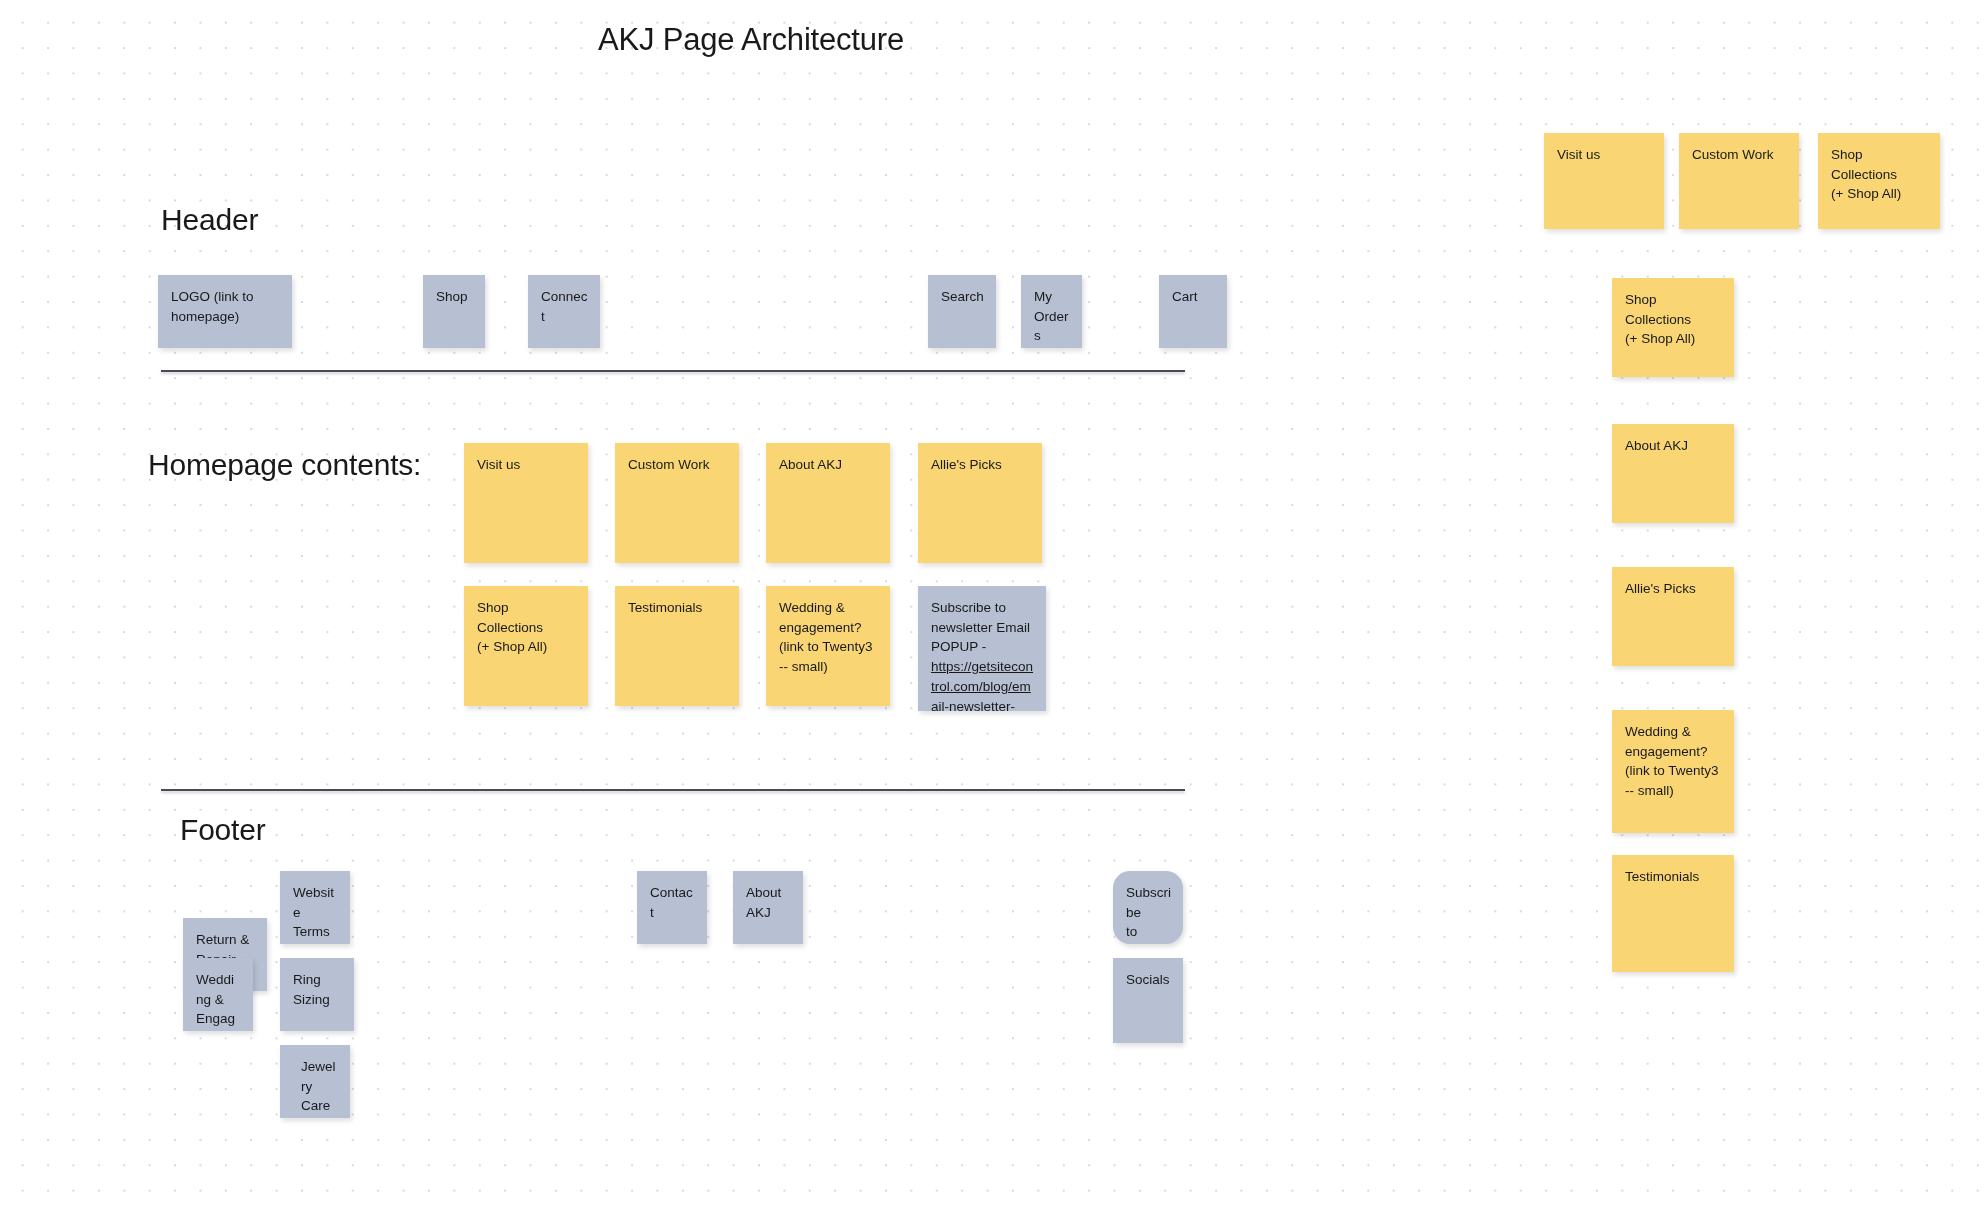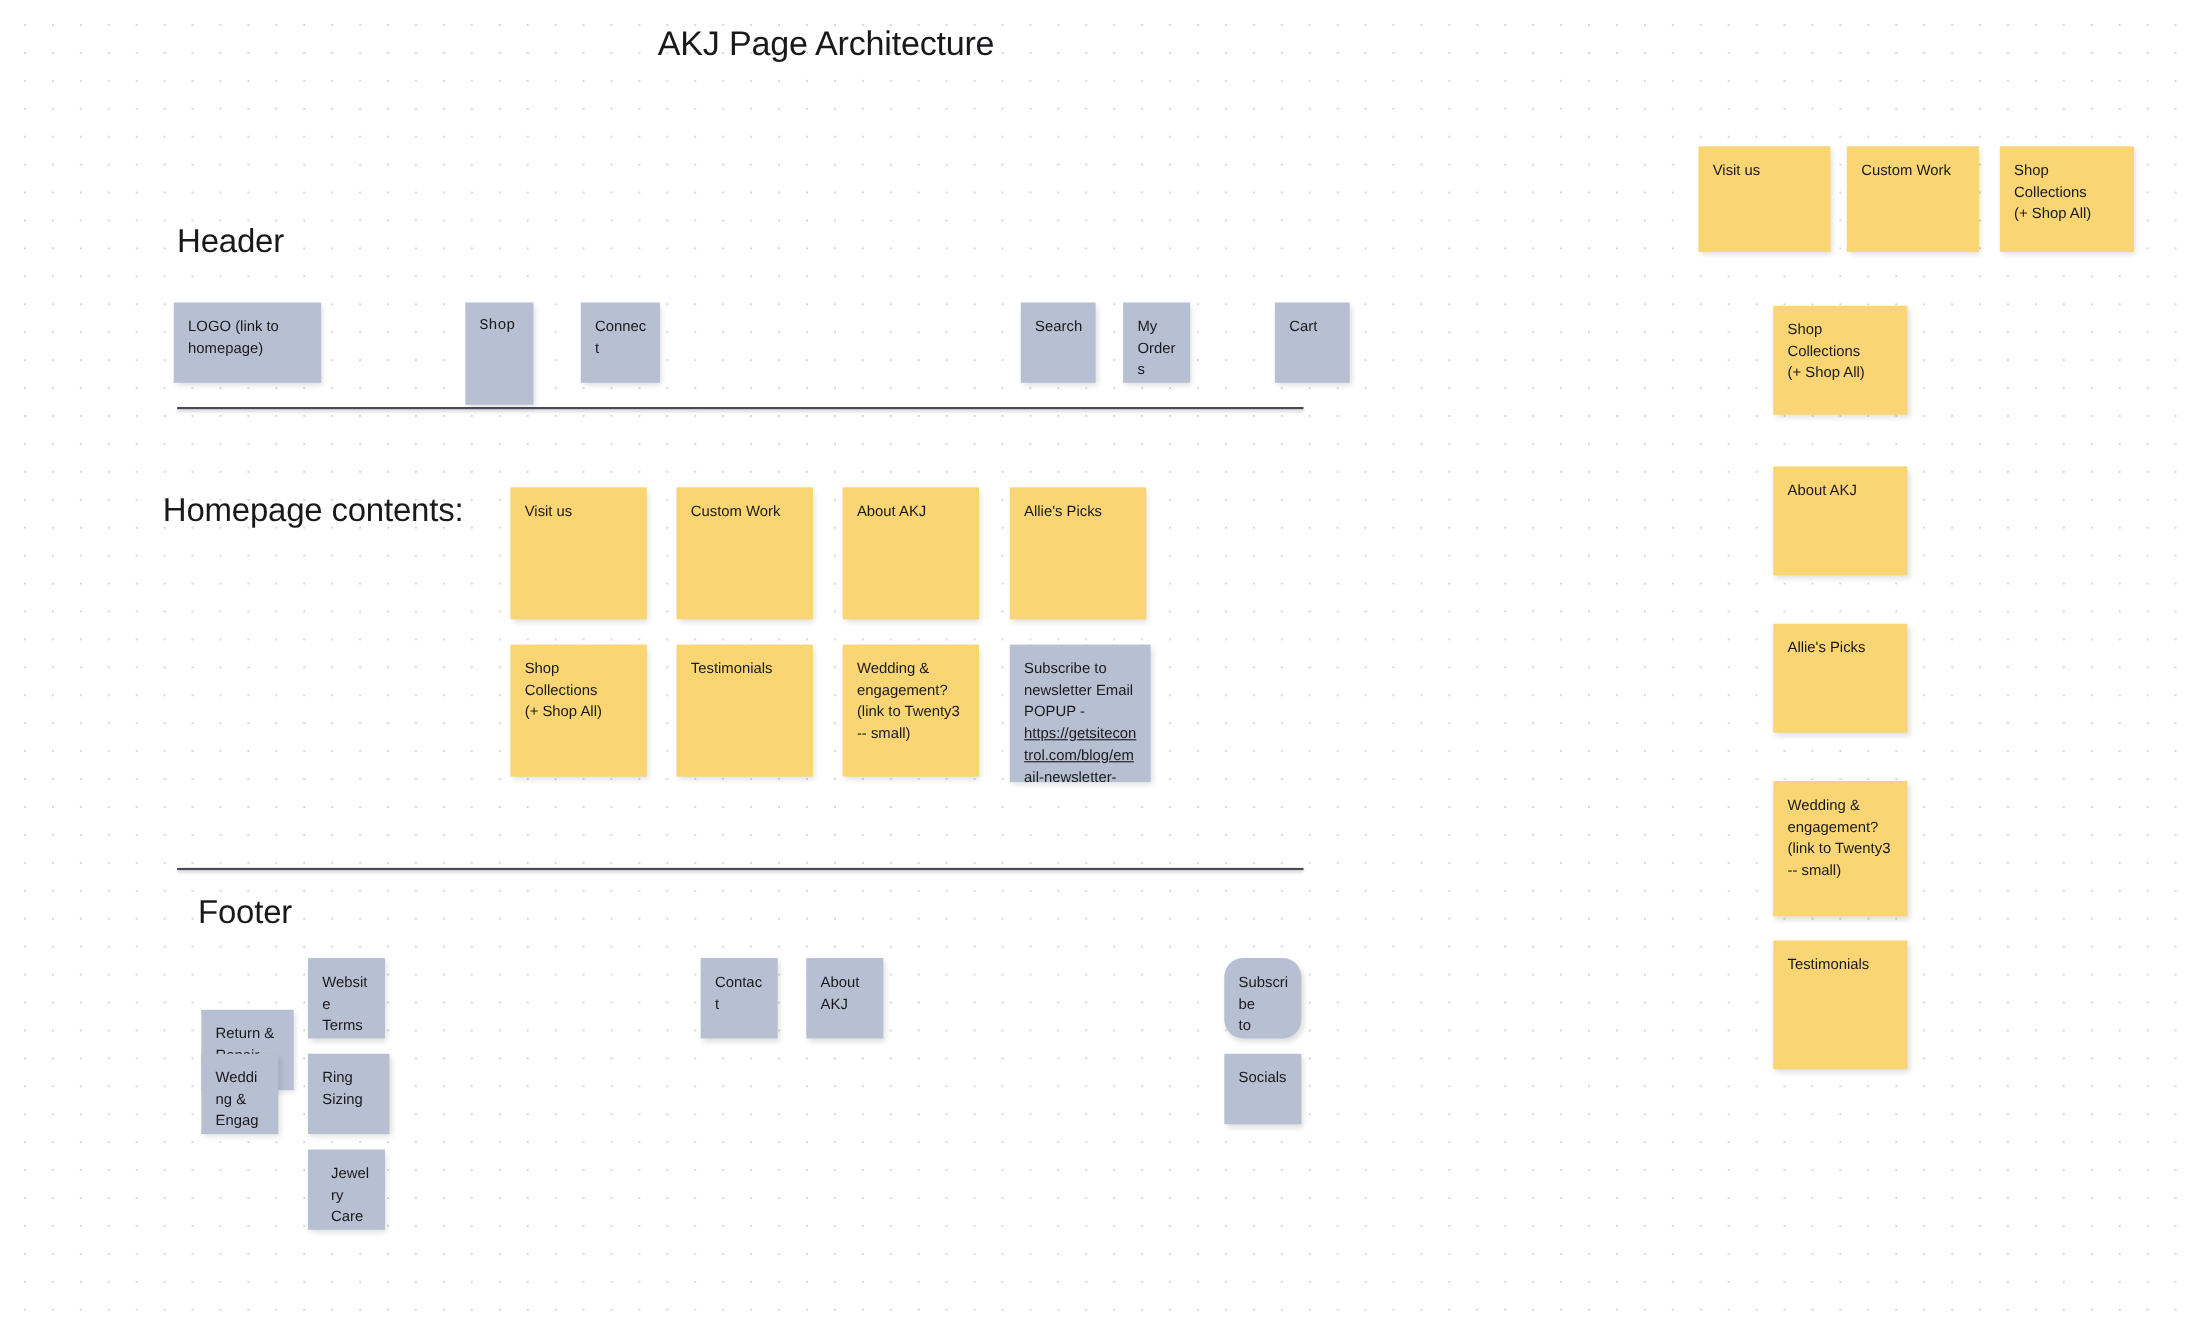--- a/index.html
+++ b/index.html
@@ -78,21 +78,21 @@
   .card.yellow { background: #F9D673; }
   .card.blue   { background: #B7C0D2; }
 
   .card-link {
     color: #19191c;
     text-decoration: underline;
   }
 
   
   #hdr-logo      { left: 158px; top: 275px; width: 134px; height: 73px; }
-  #hdr-shop      { left: 423px; top: 275px; width: 62px;  height: 93px; font-family: Liberation Mono, monospace; }
+  #hdr-shop      { left: 423px; top: 275px; width: 62px;  height: 73px; }
   #hdr-connect   { left: 528px; top: 275px; width: 72px;  height: 73px; }
   #hdr-search    { left: 928px; top: 275px; width: 68px;  height: 73px; }
   #hdr-myorders  { left: 1021px; top: 275px; width: 61px; height: 73px; }
   #hdr-cart      { left: 1159px; top: 275px; width: 68px; height: 73px; }
 
   
   #hp-visit      { left: 464px; top: 443px; width: 124px; height: 120px; }
   #hp-custom     { left: 615px; top: 443px; width: 124px; height: 120px; }
   #hp-about      { left: 766px; top: 443px; width: 124px; height: 120px; }
   #hp-allie      { left: 918px; top: 443px; width: 124px; height: 120px; }
@@ -109,21 +109,21 @@
   #ft-wedding    { left: 183px; top: 958px; width: 70px; height: 73px; }
   #ft-ring       { left: 280px; top: 958px; width: 74px; height: 73px; }
   #ft-jewelry    { left: 280px; top: 1045px; width: 70px; height: 73px; padding-left: 21px; }
 
   
   #ft-contact    { left: 637px; top: 871px; width: 70px; height: 73px; }
   #ft-aboutakj   { left: 733px; top: 871px; width: 70px; height: 73px; }
 
   
   #ft-subscribe  { left: 1113px; top: 871px; width: 70px; height: 73px; border-radius: 17px; }
-  #ft-socials    { left: 1113px; top: 958px; width: 70px; height: 64px; }
+  #ft-socials    { left: 1113px; top: 958px; width: 70px; height: 85px; }
 
   
   #rt-visit      { left: 1544px; top: 133px; width: 120px; height: 96px; }
   #rt-custom     { left: 1679px; top: 133px; width: 120px; height: 96px; }
   #rt-shopcoll   { left: 1818px; top: 133px; width: 122px; height: 96px; }
 
   
   #rs-shopcoll   { left: 1612px; top: 278px; width: 122px; height: 99px; }
   #rs-about      { left: 1612px; top: 424px; width: 122px; height: 99px; }
   #rs-allie      { left: 1612px; top: 567px; width: 122px; height: 99px; }

